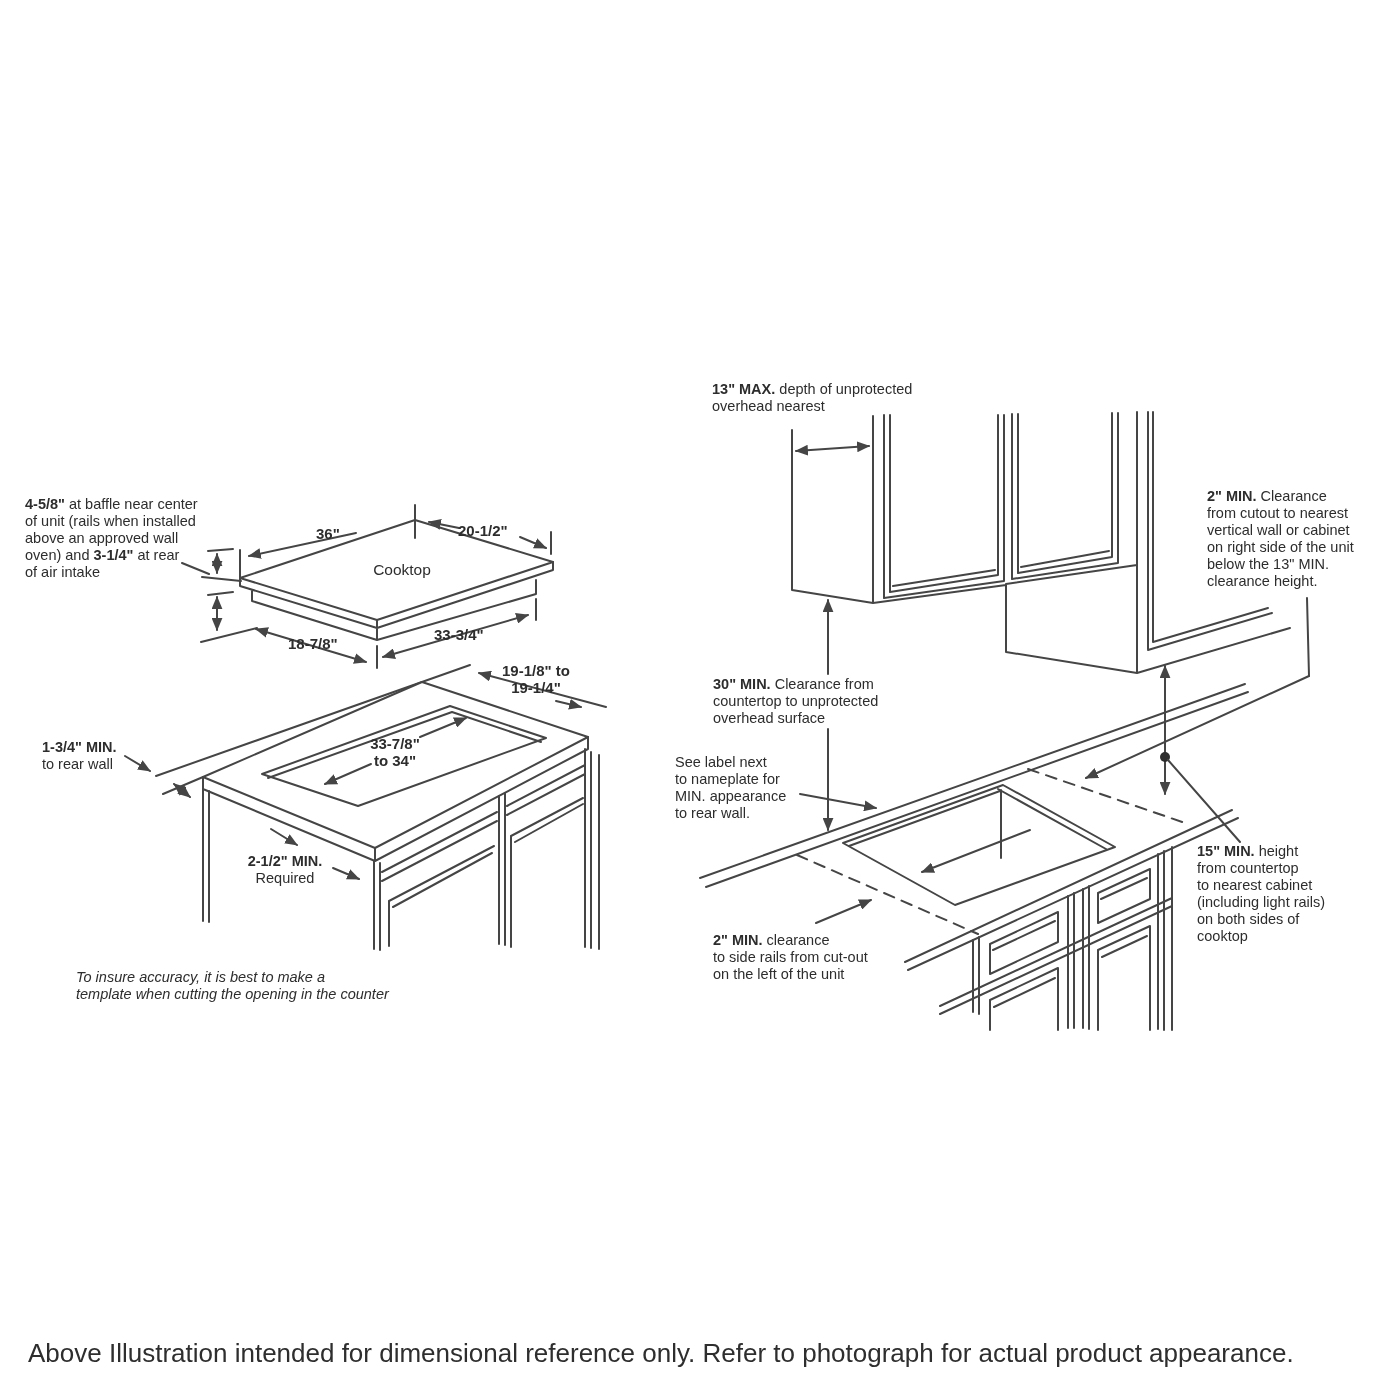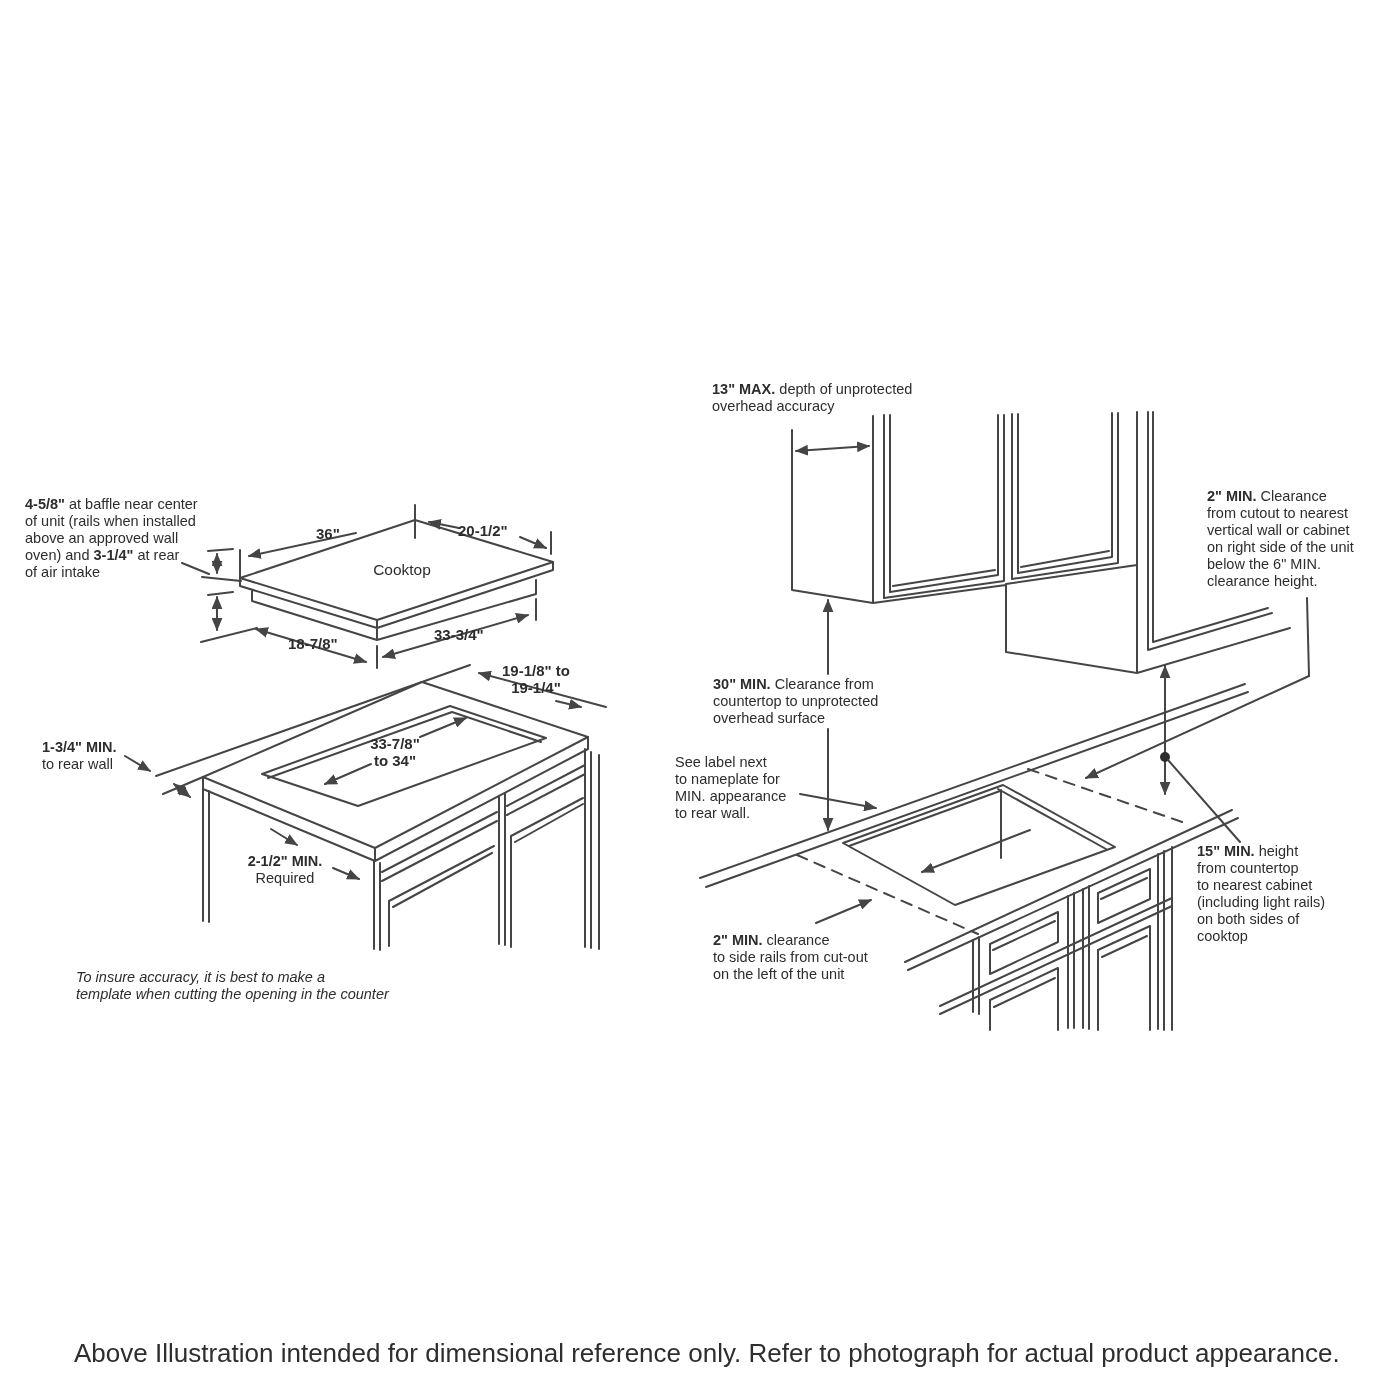--- a/index.html
+++ b/index.html
@@ -11,21 +11,21 @@
   svg polygon{fill:#ffffff;}
   svg .dot{fill:#2d2d2d;stroke:none;}
   svg .dash{stroke-dasharray:11 8;}
   #ah path{fill:#454545;stroke:none;}
   .lbl{position:absolute;font-size:14.5px;line-height:17px;color:#2d2d2d;
        white-space:pre-line;}
   .lbl b{font-weight:bold;}
   .dim{font-size:15px;font-weight:bold;white-space:pre-line;}
   .ctr{text-align:center;}
   .cooktop-word{font-size:15.5px;}
-  .caption{position:absolute;font-size:26px;color:#2e2e2e;white-space:nowrap;margin-left:46px;}
+  .caption{position:absolute;font-size:26px;color:#2e2e2e;white-space:nowrap;}
 </style>
 </head>
 <body>
 
 <div class="page">
 
   <svg width="1400" height="1400" viewBox="0 0 1400 1400">
     <defs>
       <marker id="ah" viewBox="0 0 12 10" refX="11" refY="5" markerWidth="13" markerHeight="11" markerUnits="userSpaceOnUse" orient="auto-start-reverse">
         <path d="M0,0L12,5L0,10Z"></path>
@@ -144,27 +144,27 @@
   <div class="lbl dim ctr" style="left:335px;top:735px;width:120px;"><b>33-7/8"
 to 34"</b></div>
 
   <div class="lbl ctr" style="left:224px;top:853px;width:122px;"><b>2-1/2" MIN.</b><span>
 Required</span></div>
 
   <div class="lbl" style="left:76px;top:969px;width:420px;font-style:italic;"><span>To insure accuracy, it is best to make a
 template when cutting the opening in the counter</span></div>
 
   <div class="lbl" style="left:712px;top:381px;width:265px;"><b>13" MAX.</b><span> depth of unprotected
-overhead accuracy</span></div>
+overhead nearest</span></div>
 
   <div class="lbl" style="left:1207px;top:488px;width:170px;"><b>2" MIN.</b><span> Clearance
 from cutout to nearest
 vertical wall or cabinet
 on right side of the unit
-below the 6" MIN.
+below the 13" MIN.
 clearance height.</span></div>
 
   <div class="lbl" style="left:713px;top:676px;width:220px;"><b>30" MIN.</b><span> Clearance from
 countertop to unprotected
 overhead surface</span></div>
 
   <div class="lbl" style="left:675px;top:754px;width:135px;"><span>See label next
 to nameplate for
 MIN. appearance
 to rear wall.</span></div>

